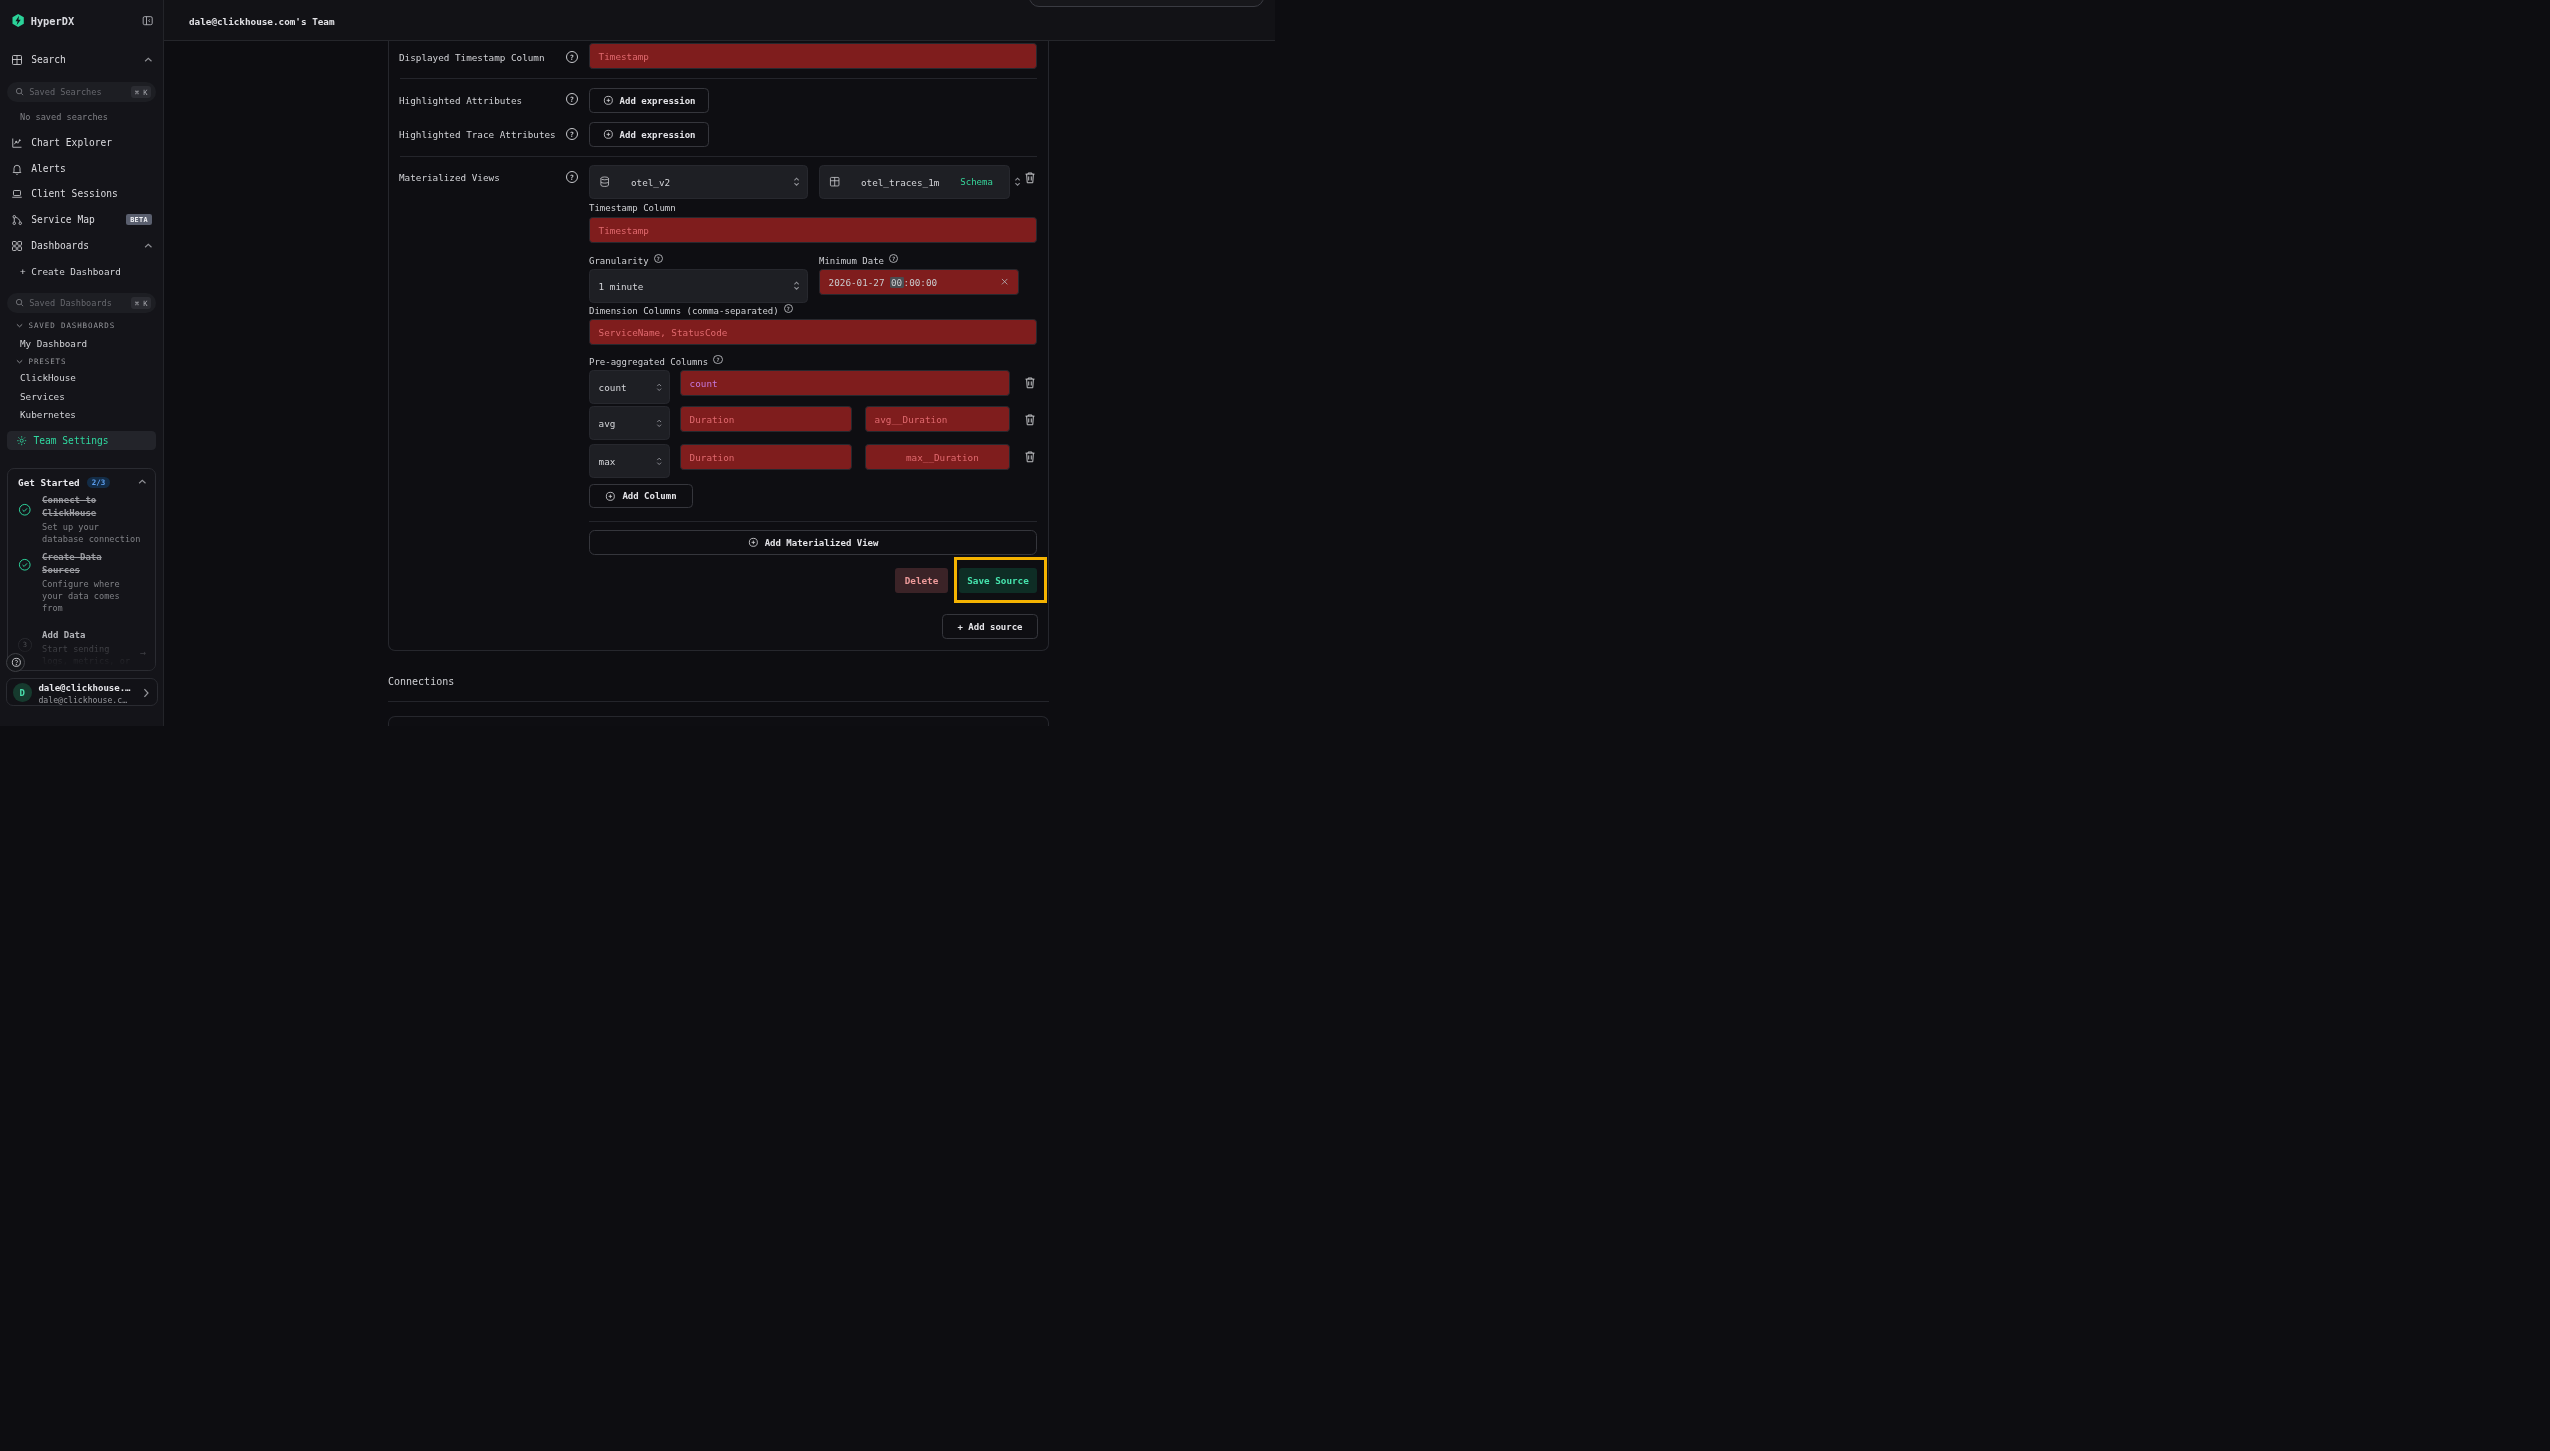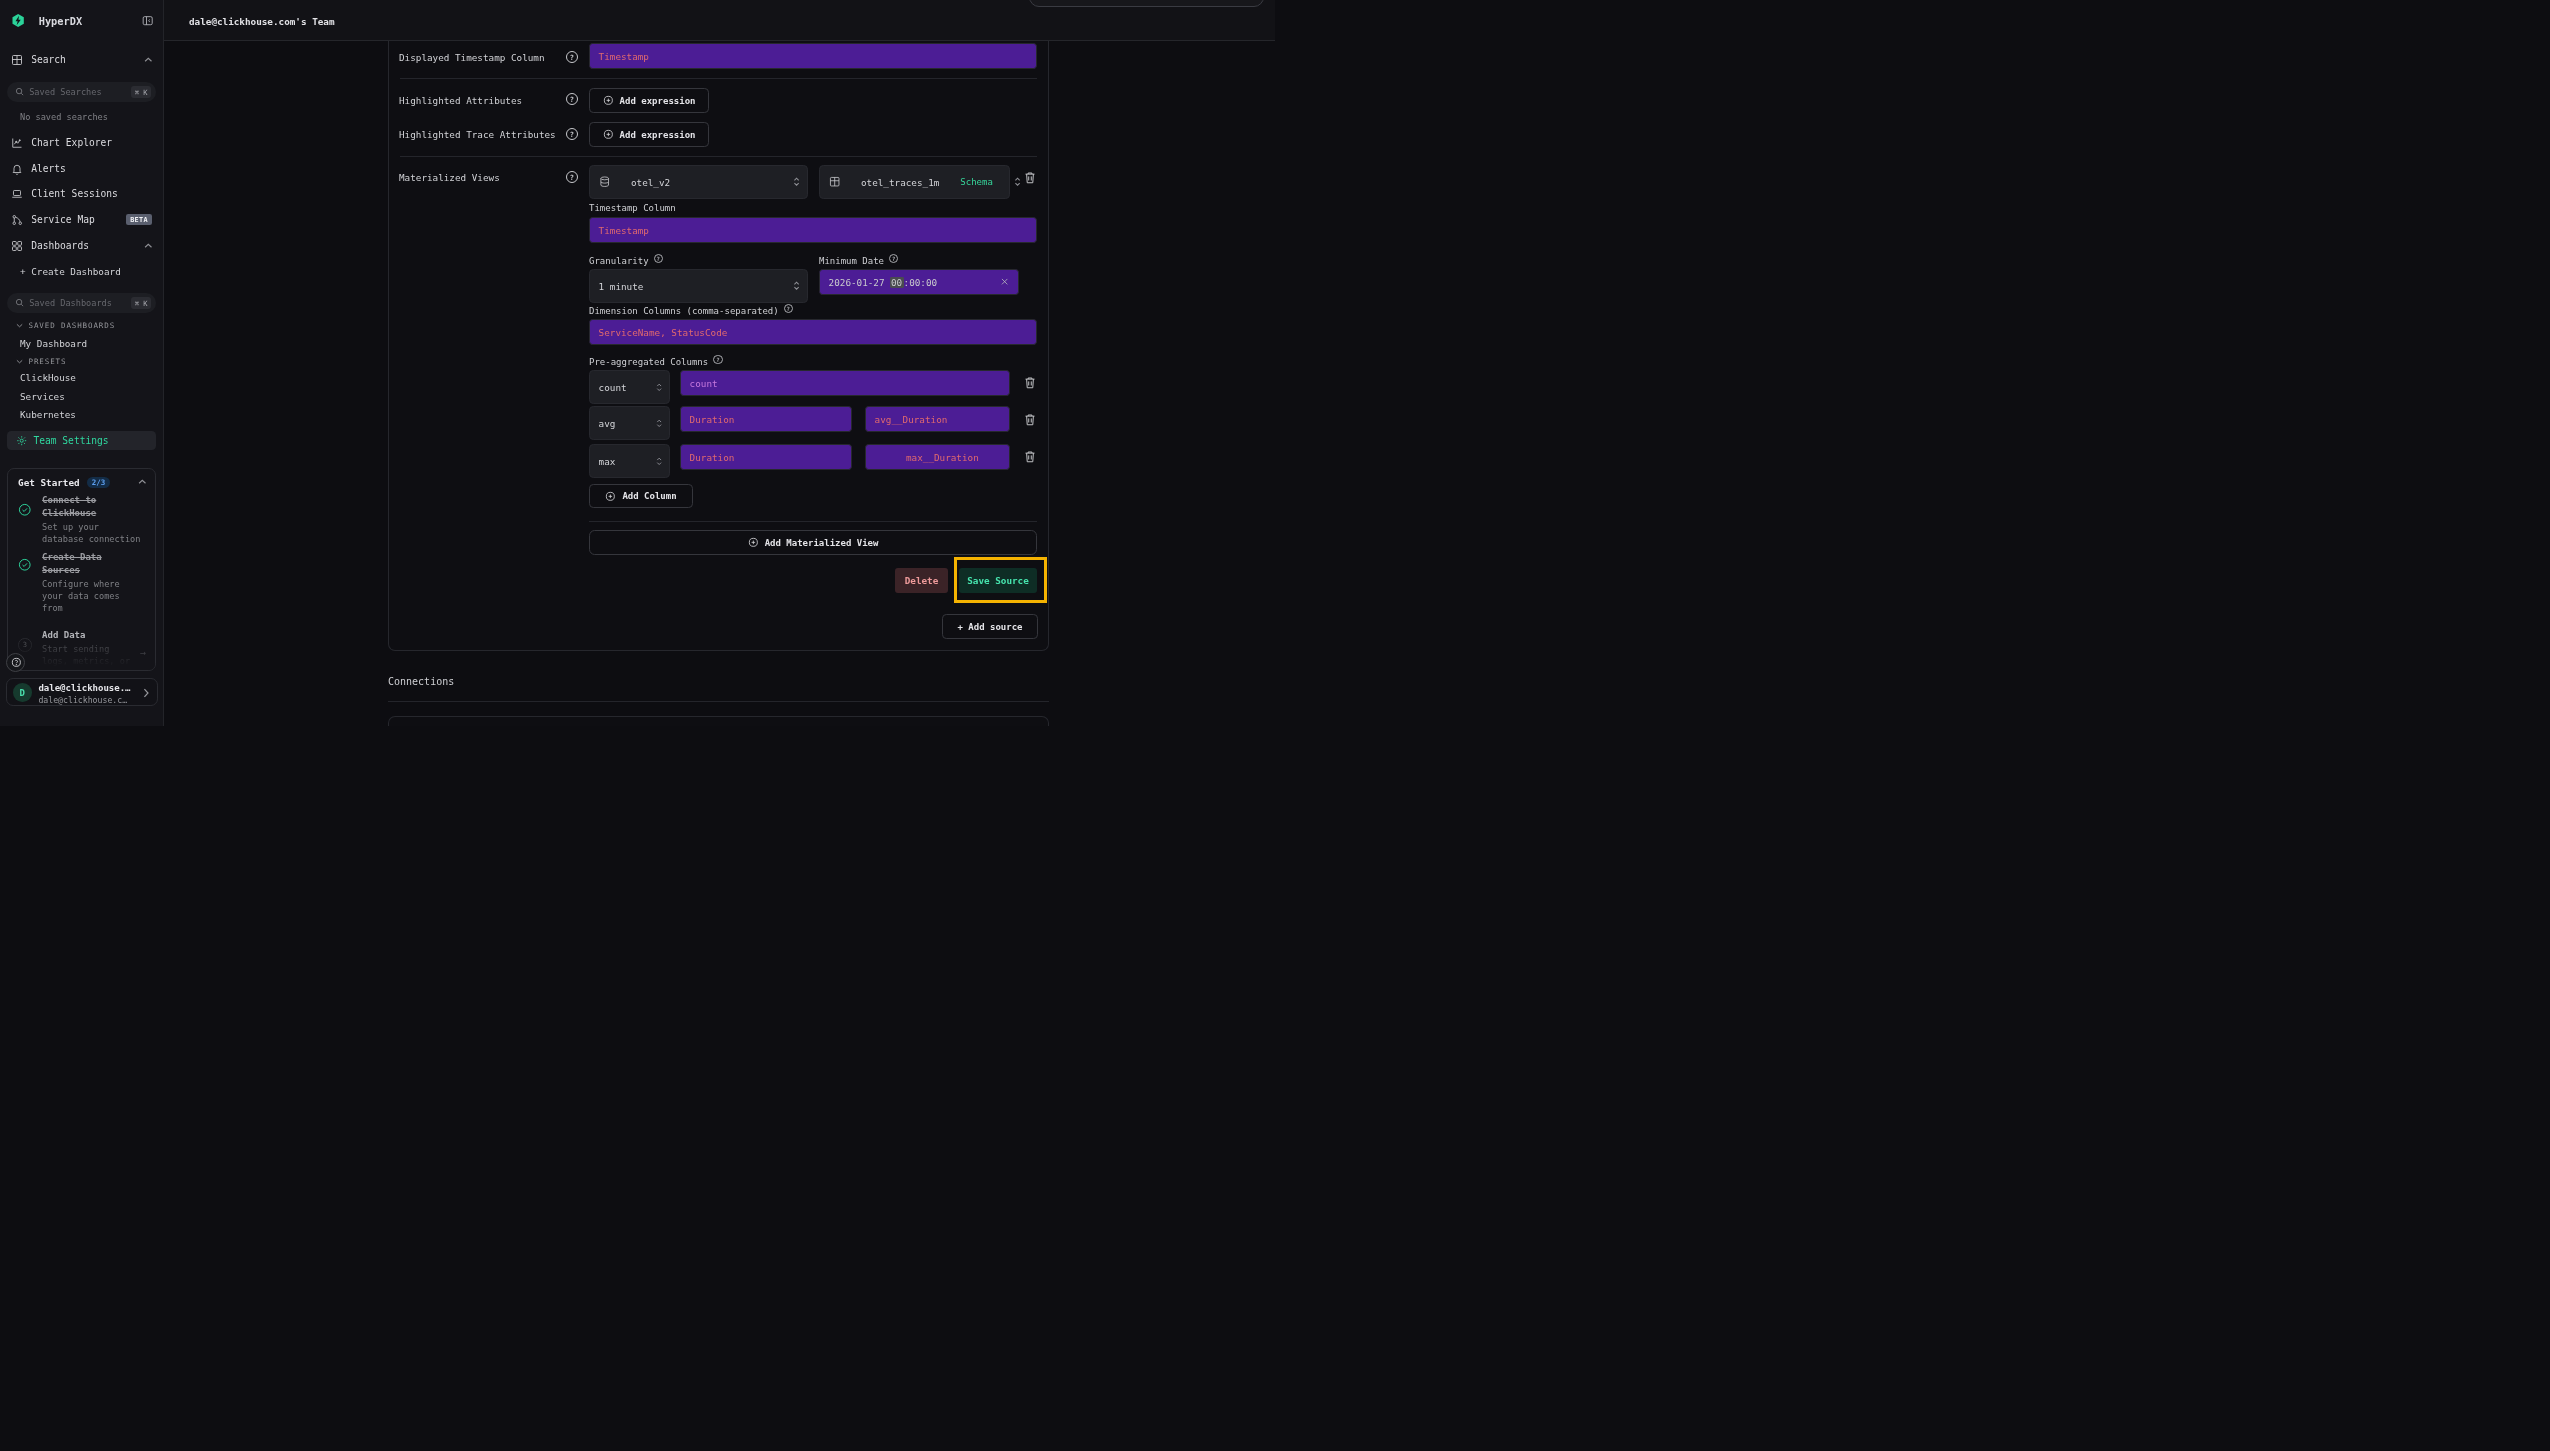--- a/index.html
+++ b/index.html
@@ -7,21 +7,21 @@
   #app {
     position:relative; width:1275px; height:726px; overflow:hidden;
     background:#0d0d11; font-family:"DejaVu Sans Mono","Liberation Mono",monospace;
     color:#d4d5d9; font-size:9.3px;
   }
   svg { display:block; }
 
   
   .sidebar { position:absolute; left:0; top:0; width:164px; height:726px;
     background:#141419; border-right:0.7px solid #232429; z-index:5; }
-  .logo-row { position:absolute; left:11.4px; top:13px; display:flex; align-items:center; gap:13px; }
+  .logo-row { position:absolute; left:11.4px; top:13px; display:flex; align-items:center; gap:5px; }
   .logo-text { font-size:10.3px; font-weight:bold; color:#dadbe0; }
   .collapse-btn { position:absolute; right:10px; top:15px; color:#b9babf; cursor:pointer; }
   .nav-row { position:absolute; left:11.4px; width:141px; height:17px;
     display:flex; align-items:center; gap:7.8px; color:#dcdce0; font-size:9.6px; }
   .nav-row .grow { flex:1; }
   .nav-icon { color:#c9cacd; flex:0 0 auto; }
   .chev { color:#8f9095; }
   .pill-input { position:absolute; left:7.1px; width:149px; height:20px; border-radius:10px;
     background:#1d1e23; display:flex; align-items:center; padding:0 5px 0 7.8px; gap:5px; }
   .pill-input input { flex:1; min-width:0; background:transparent; border:none; outline:none;
@@ -90,21 +90,21 @@
   .frm-label { position:absolute; left:399px; font-size:9.3px; color:#d2d3d7; }
   .qcircle { width:12px; height:12px; border:1px solid #c7c8cc; border-radius:50%;
     color:#c7c8cc; font-size:7.1px; font-weight:bold; display:flex; align-items:center;
     justify-content:center; }
   .qc-pos { position:absolute; left:566px; }
   .sup-q { display:inline-flex; width:9.3px; height:9.3px; border:0.8px solid #a9aaaf;
     border-radius:50%; color:#a9aaaf; font-size:5.7px; font-weight:bold; align-items:center;
     justify-content:center; vertical-align:2.9px; margin-left:5px; }
   .sub-label { position:absolute; font-size:9px; color:#cfd0d4; }
 
-  .tinput { position:absolute; background:#4c1d95; border:0.7px solid #27282e; border-radius:3.6px;
+  .tinput { position:absolute; background:#7f1d1d; border:0.7px solid #27282e; border-radius:3.6px;
     height:26px; display:flex; align-items:center; padding:0 8.6px; font-size:9.3px; color:#c9cacd; }
   .tselect { position:absolute; background:#1e1f24; border:0.7px solid #27282e; border-radius:4.3px;
     height:34px; display:flex; align-items:center; gap:21px; padding:0 7.1px 0 8.6px;
     font-size:9.3px; color:#d4d5d9; cursor:pointer; }
   .tselect .grow { flex:1; }
   .code-red { color:#e0696e; }
   .code-purple { color:#c678dd; }
   .seg-hl { background:#4a4b50; border-radius:1.4px; padding:0 1.4px; margin-left:5px; }
   .schema-link { color:#36d69b; font-size:9px; }
   .x-btn { margin-left:auto; cursor:pointer; }

